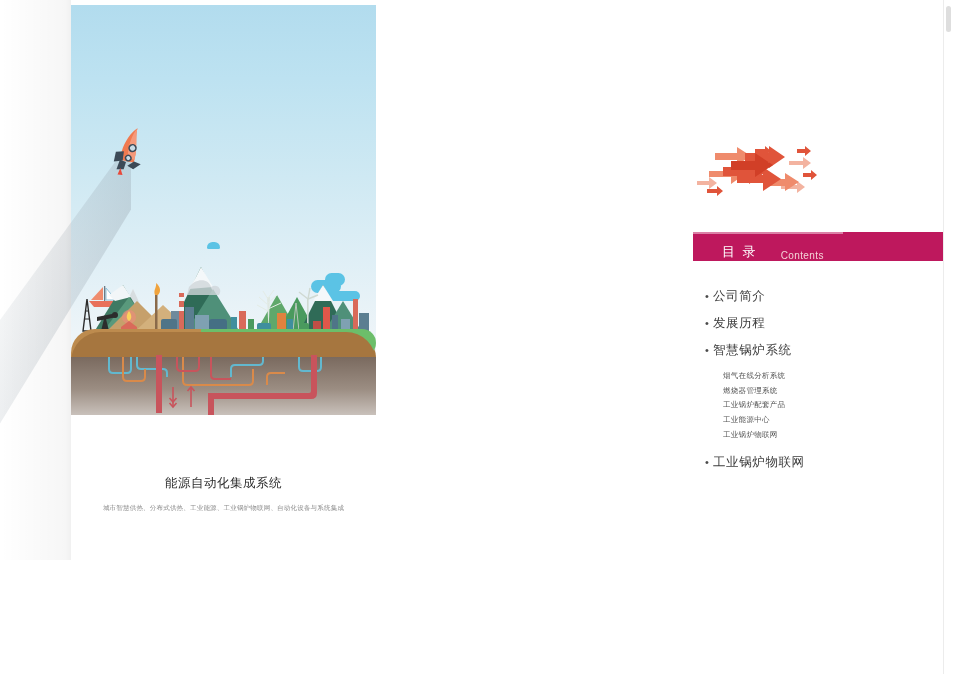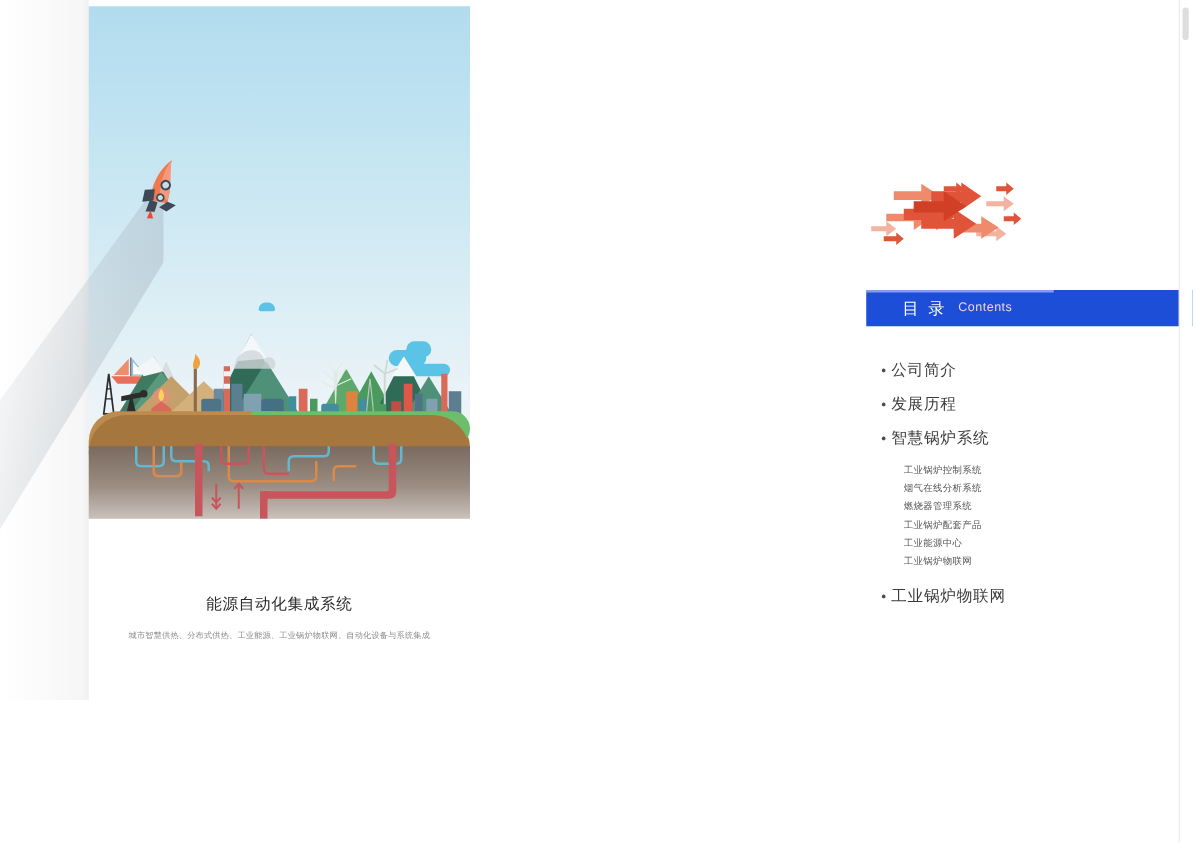--- a/index.html
+++ b/index.html
@@ -135,38 +135,38 @@
     left: 693px; top: 140px;
     width: 261px; height: 400px;
     background: #ffffff;
   }
   .logo-arrows { position: absolute; left: 0px; top: 5px; width: 130px; height: 56px; }
 
   .contents-bar {
     position: absolute;
     left: 0px; top: 92px;
     width: 261px; height: 29px;
-    background: #1d4ed8;
+    background: #be185d;
     display: flex;
-    align-items: center;
+    align-items: flex-end;
   }
   .contents-bar .sheen {
     position: absolute;
     left: 0; top: 0; width: 150px; height: 2px;
     background: rgba(255,255,255,.45);
   }
   .contents-cn {
     margin-left: 29px;
     font-size: 13px;
     color: #ffffff;
     letter-spacing: 2px;
     font-weight: 500;
   }
   .contents-en {
-    margin-left: 9px;
+    margin-left: 23px;
     font-size: 10px;
     color: #f4d3d7;
     letter-spacing: .4px;
   }
 
   .toc { position: absolute; left: 8px; top: 148px; width: 253px; }
   .toc-item {
     display: flex;
     align-items: baseline;
     margin-bottom: 10px;
@@ -416,21 +416,20 @@
         <span class="toc-bullet">•</span>
         <span class="toc-label">发展历程</span>
       </div>
 
       <div class="toc-item">
         <span class="toc-bullet">•</span>
         <span class="toc-label">智慧锅炉系统</span>
       </div>
 
       <div class="toc-sublist">
-        <div class="toc-subitem">工业锅炉控制系统</div>
         <div class="toc-subitem">烟气在线分析系统</div>
         <div class="toc-subitem">燃烧器管理系统</div>
         <div class="toc-subitem">工业锅炉配套产品</div>
         <div class="toc-subitem">工业能源中心</div>
         <div class="toc-subitem">工业锅炉物联网</div>
       </div>
 
       <div class="toc-item">
         <span class="toc-bullet">•</span>
         <span class="toc-label">工业锅炉物联网</span>

